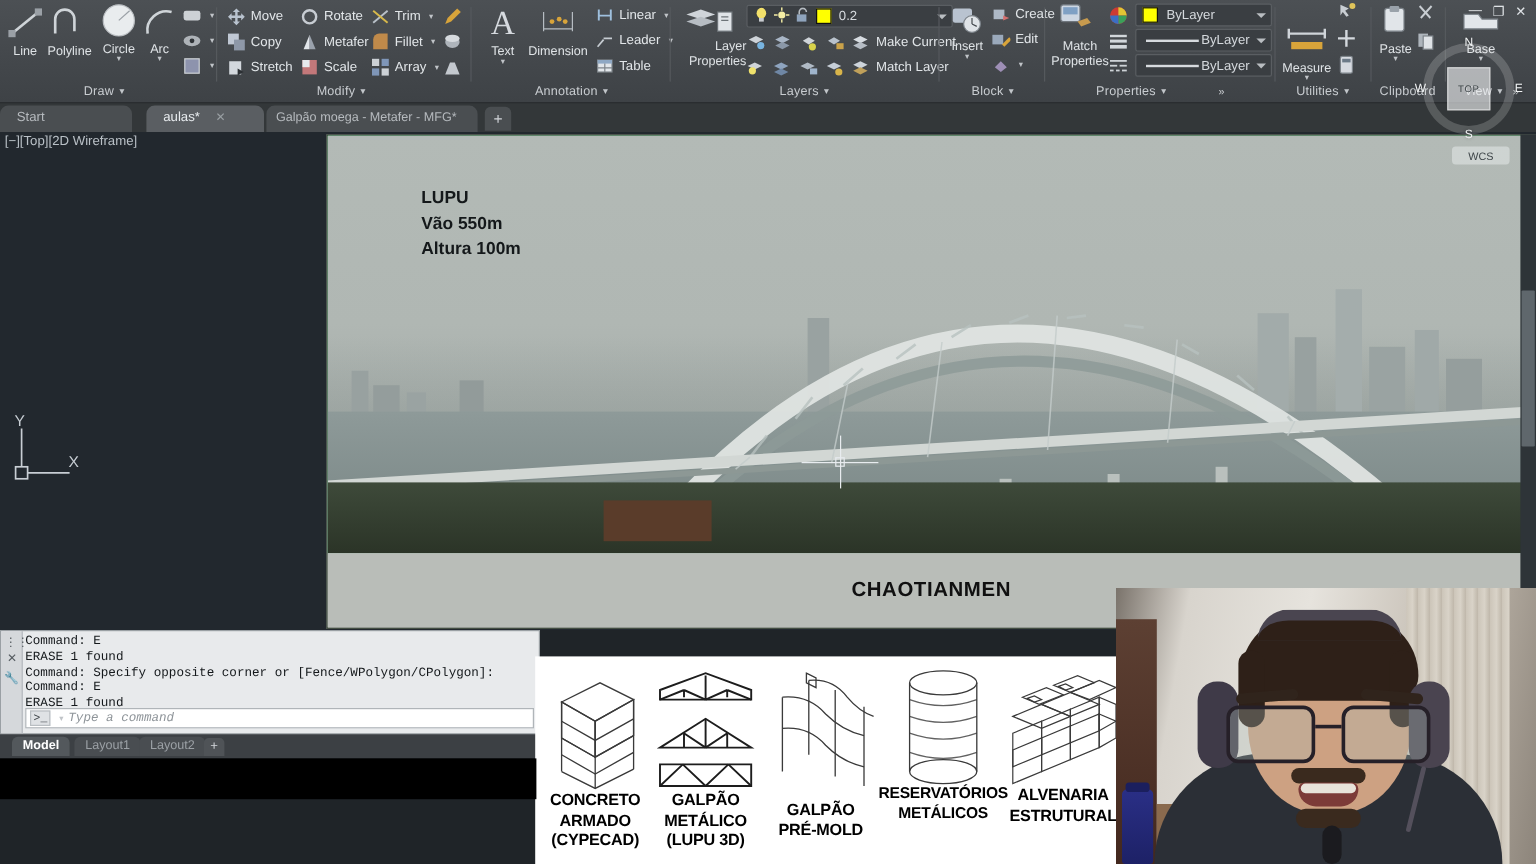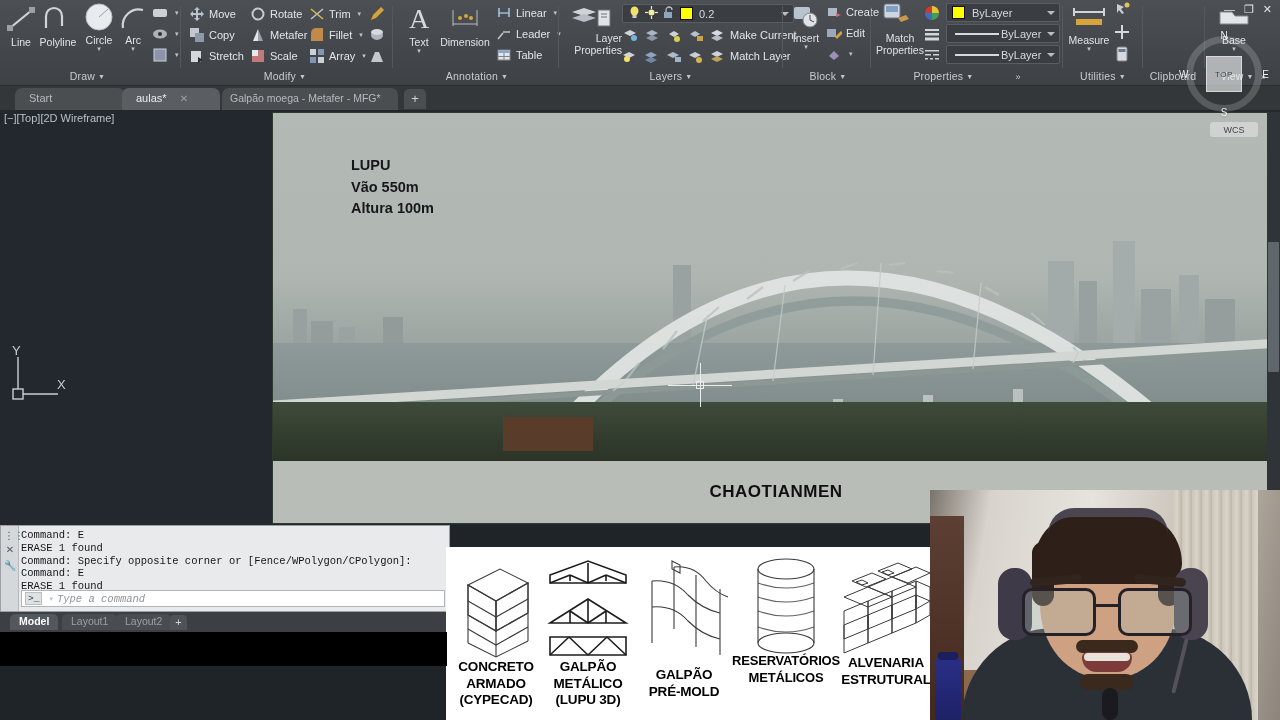--- a/index.html
+++ b/index.html
@@ -566,21 +566,21 @@
           <span style="margin-left:2px">ByLayer</span>
           <span class="arrow"></span>
         </div>
       </div>
       <div class="panel-title"><span>Properties</span><span class="caret">▼</span><span style="margin-left:42px; font-size:9px;">»</span></div>
     </div>
     <div class="panel-sep" style="left:1062px;"></div>
 
     <div class="panel" style="left:1064px; width:78px;">
       <div class="panel-body">
-        <div class="bigbtn" style="left:2px; top:4px; width:46px;">
+        <div class="bigbtn" style="left:2px; top:20px; width:46px;">
           <svg width="46" height="28" viewBox="0 0 46 28">
               <line x1="8" y1="8" x2="38" y2="8" stroke="#cfd4d9" stroke-width="2"></line>
               <line x1="8" y1="4" x2="8" y2="12" stroke="#cfd4d9" stroke-width="2"></line>
               <line x1="38" y1="4" x2="38" y2="12" stroke="#cfd4d9" stroke-width="2"></line>
               <rect x="10" y="15" width="26" height="6" fill="#d8a43a"></rect>
             </svg>
           <span class="lbl">Measure</span>
           <span class="caret">▾</span>
         </div>
         <div class="smbtn" style="left:50px; top:2px;">
@@ -600,40 +600,62 @@
                 <rect x="3" y="1" width="10" height="14" rx="1.5" fill="#d6dae0" stroke="#7d848a"></rect>
                 <rect x="4.5" y="3" width="7" height="3" fill="#6c7a88"></rect>
               </svg></span>
         </div>
       </div>
       <div class="panel-title"><span>Utilities</span><span class="caret">▼</span></div>
     </div>
     <div class="panel-sep" style="left:1142px;"></div>
 
     <div class="panel" style="left:1144px; width:58px;">
+      <div class="panel-body">
+        <div class="bigbtn" style="left:2px; top:4px; width:34px;">
+          <svg width="34" height="28" viewBox="0 0 34 28">
+              <rect x="8" y="3" width="16" height="19" rx="2" fill="#e1e5e9" stroke="#7d848a"></rect>
+              <rect x="12" y="1" width="8" height="5" rx="1" fill="#9aa2aa"></rect>
+            </svg>
+          <span class="lbl">Paste</span>
+          <span class="caret">▾</span>
+        </div>
+        <div class="smbtn" style="left:36px; top:3px;">
+          <span class="ic"><svg width="16" height="16">
+                <line x1="3" y1="2" x2="12" y2="12" stroke="#c8cdd2" stroke-width="1.6"></line>
+                <line x1="13" y1="2" x2="4" y2="12" stroke="#c8cdd2" stroke-width="1.6"></line>
+              </svg></span>
+        </div>
+        <div class="smbtn" style="left:36px; top:26px;">
+          <span class="ic"><svg width="16" height="16">
+                <rect x="2" y="2" width="8" height="11" fill="#aeb5bc"></rect>
+                <rect x="6" y="4" width="8" height="11" fill="#dfe3e7" stroke="#7d848a"></rect>
+              </svg></span>
+        </div>
+      </div>
       <div class="panel-title"><span>Clipboard</span></div>
     </div>
     <div class="panel-sep" style="left:1204px;"></div>
 
     <div class="panel" style="left:1206px; width:74px;">
       <div class="panel-body">
         <div class="bigbtn" style="left:6px; top:6px; width:44px;">
           <svg width="44" height="26" viewBox="0 0 44 26">
               <path d="M8 18 L8 6 L20 6 L23 10 L36 10 L36 18 Z" fill="#e2e6ea" stroke="#80878d"></path>
             </svg>
           <span class="lbl">Base</span>
           <span class="caret">▾</span>
         </div>
       </div>
       <div class="panel-title"><span>View</span><span class="caret">▼</span><span style="margin-left:7px; font-size:9px;">»</span></div>
     </div>
   </div>
 
   <div class="tabbar">
-    <div class="ftab" style="left:15px; width:110px;">
+    <div class="ftab" style="left:0; width:110px;">
       <span>Start</span>
     </div>
     <div class="ftab active" style="left:122px; width:98px;">
       <span>aulas*</span>
       <span class="x">✕</span>
     </div>
     <div class="ftab" style="left:222px; width:176px; padding:0 8px;">
       <span style="font-size:10.5px">Galpão moega - Metafer - MFG*</span>
       <span class="x" style="margin-left:4px">✕</span>
     </div>

